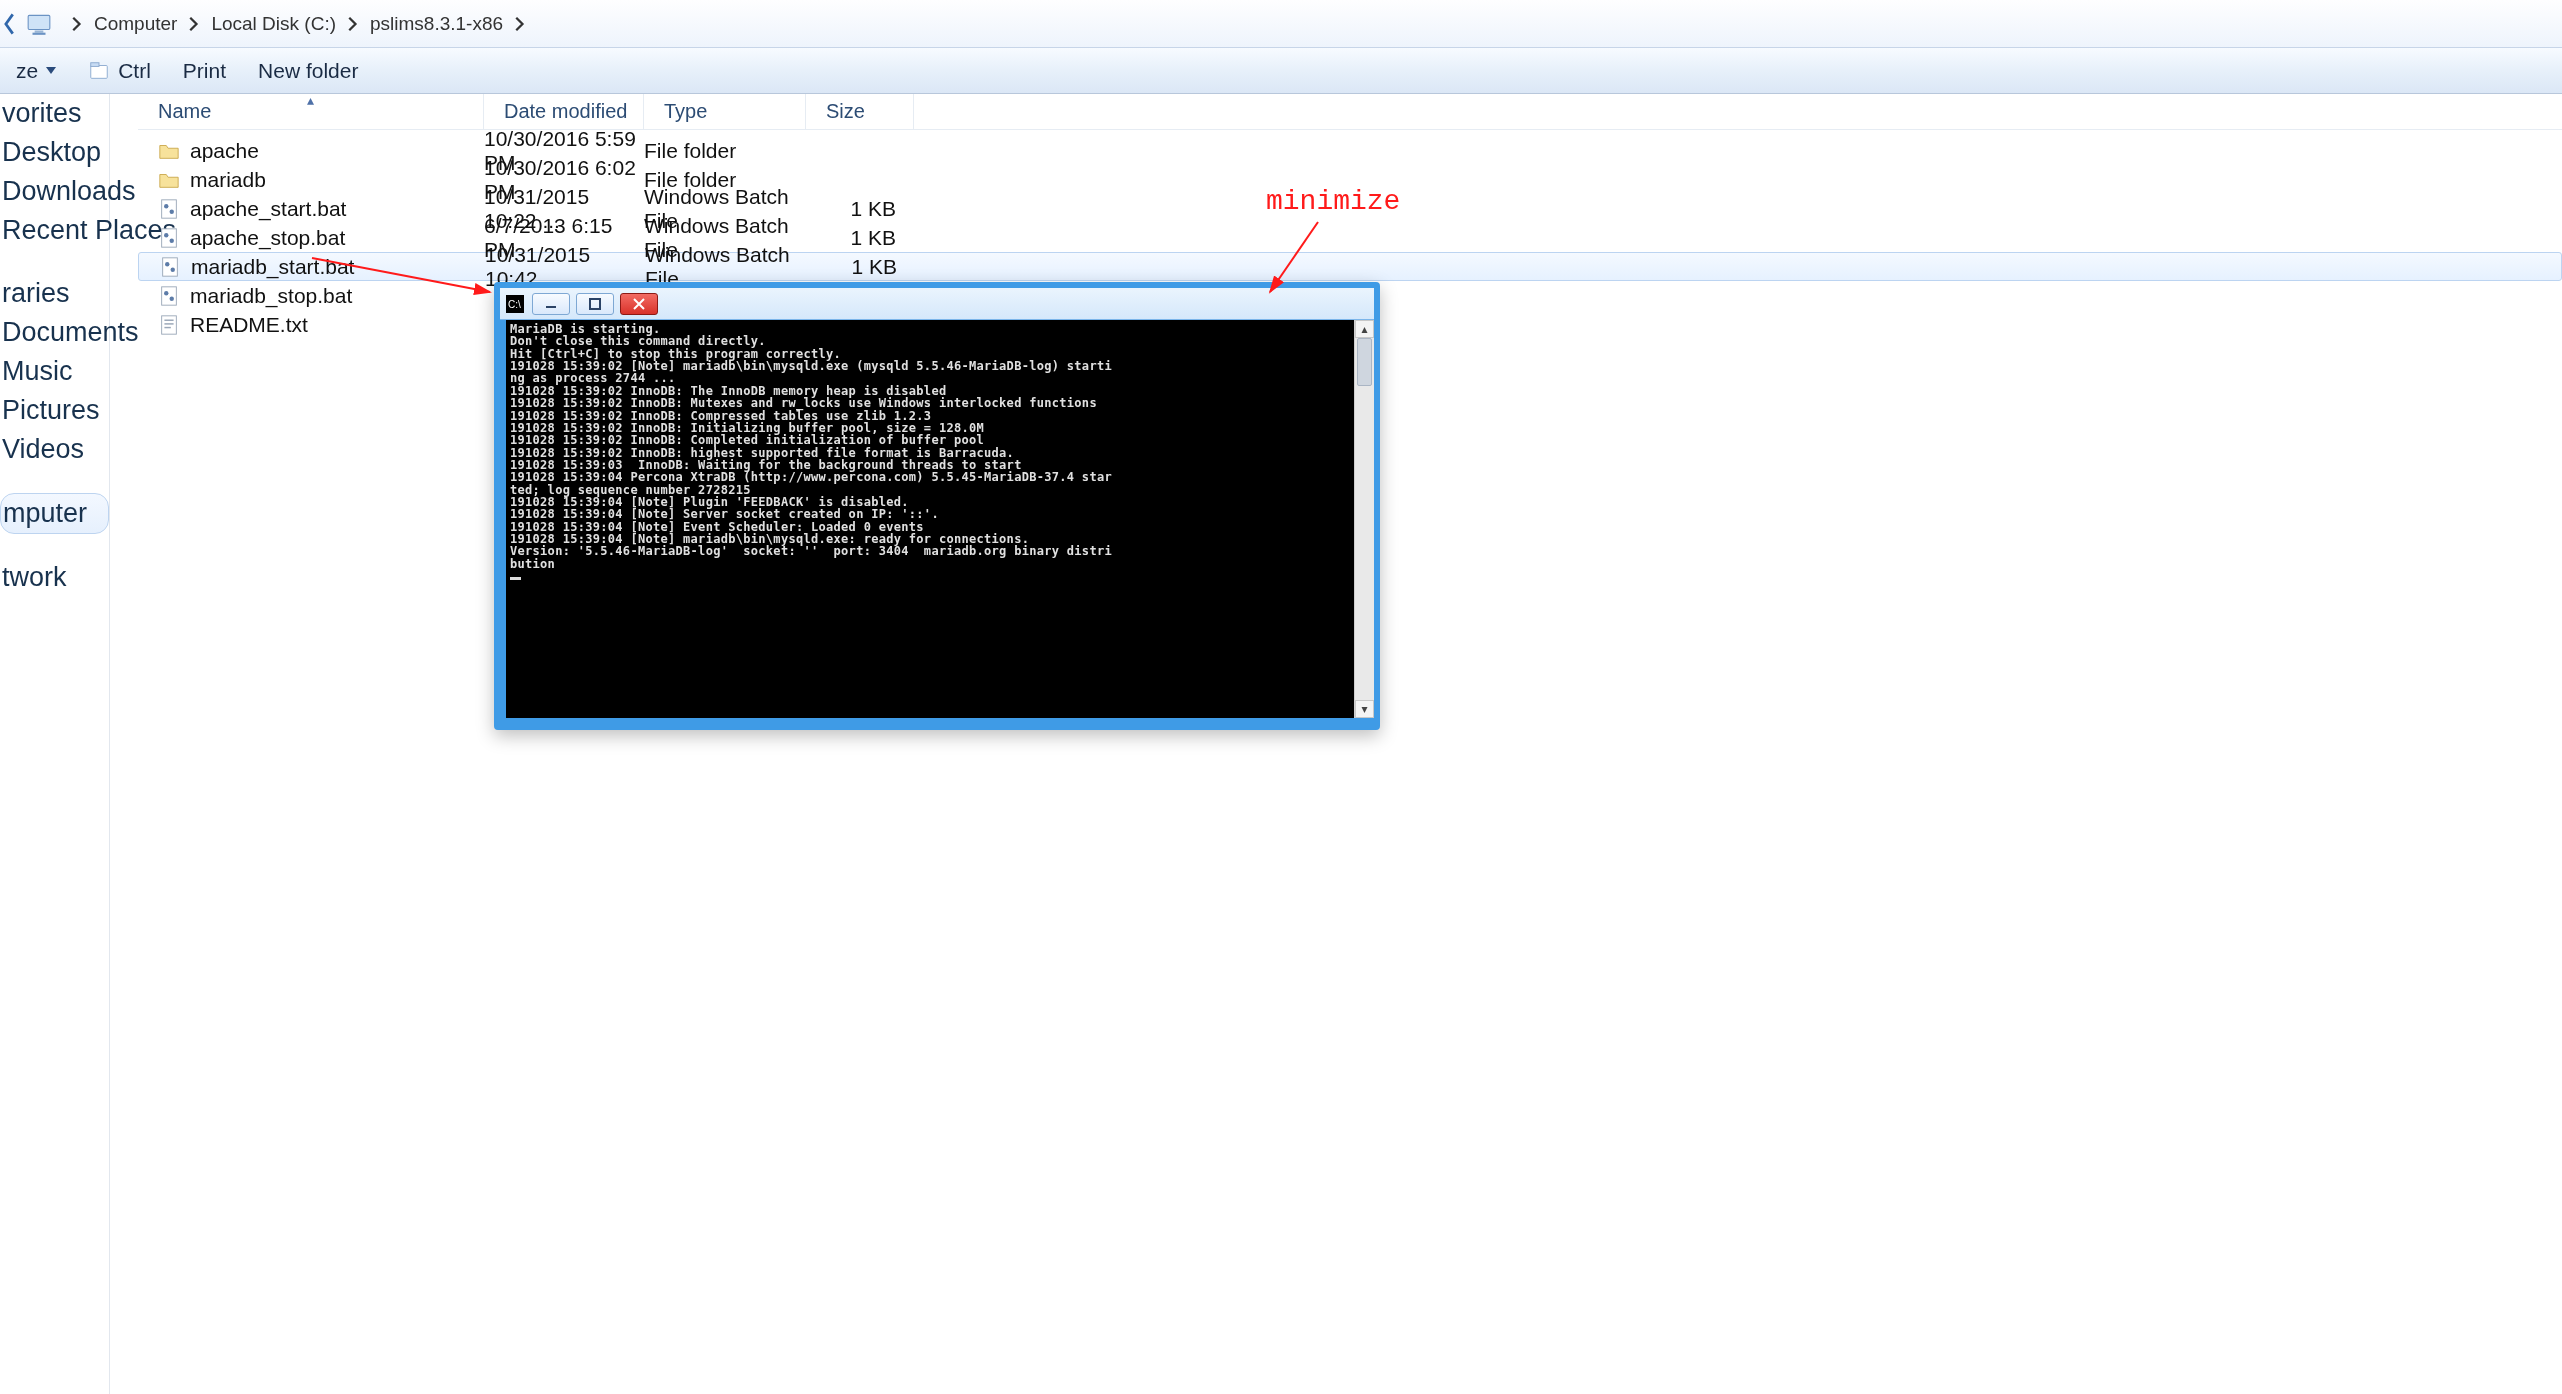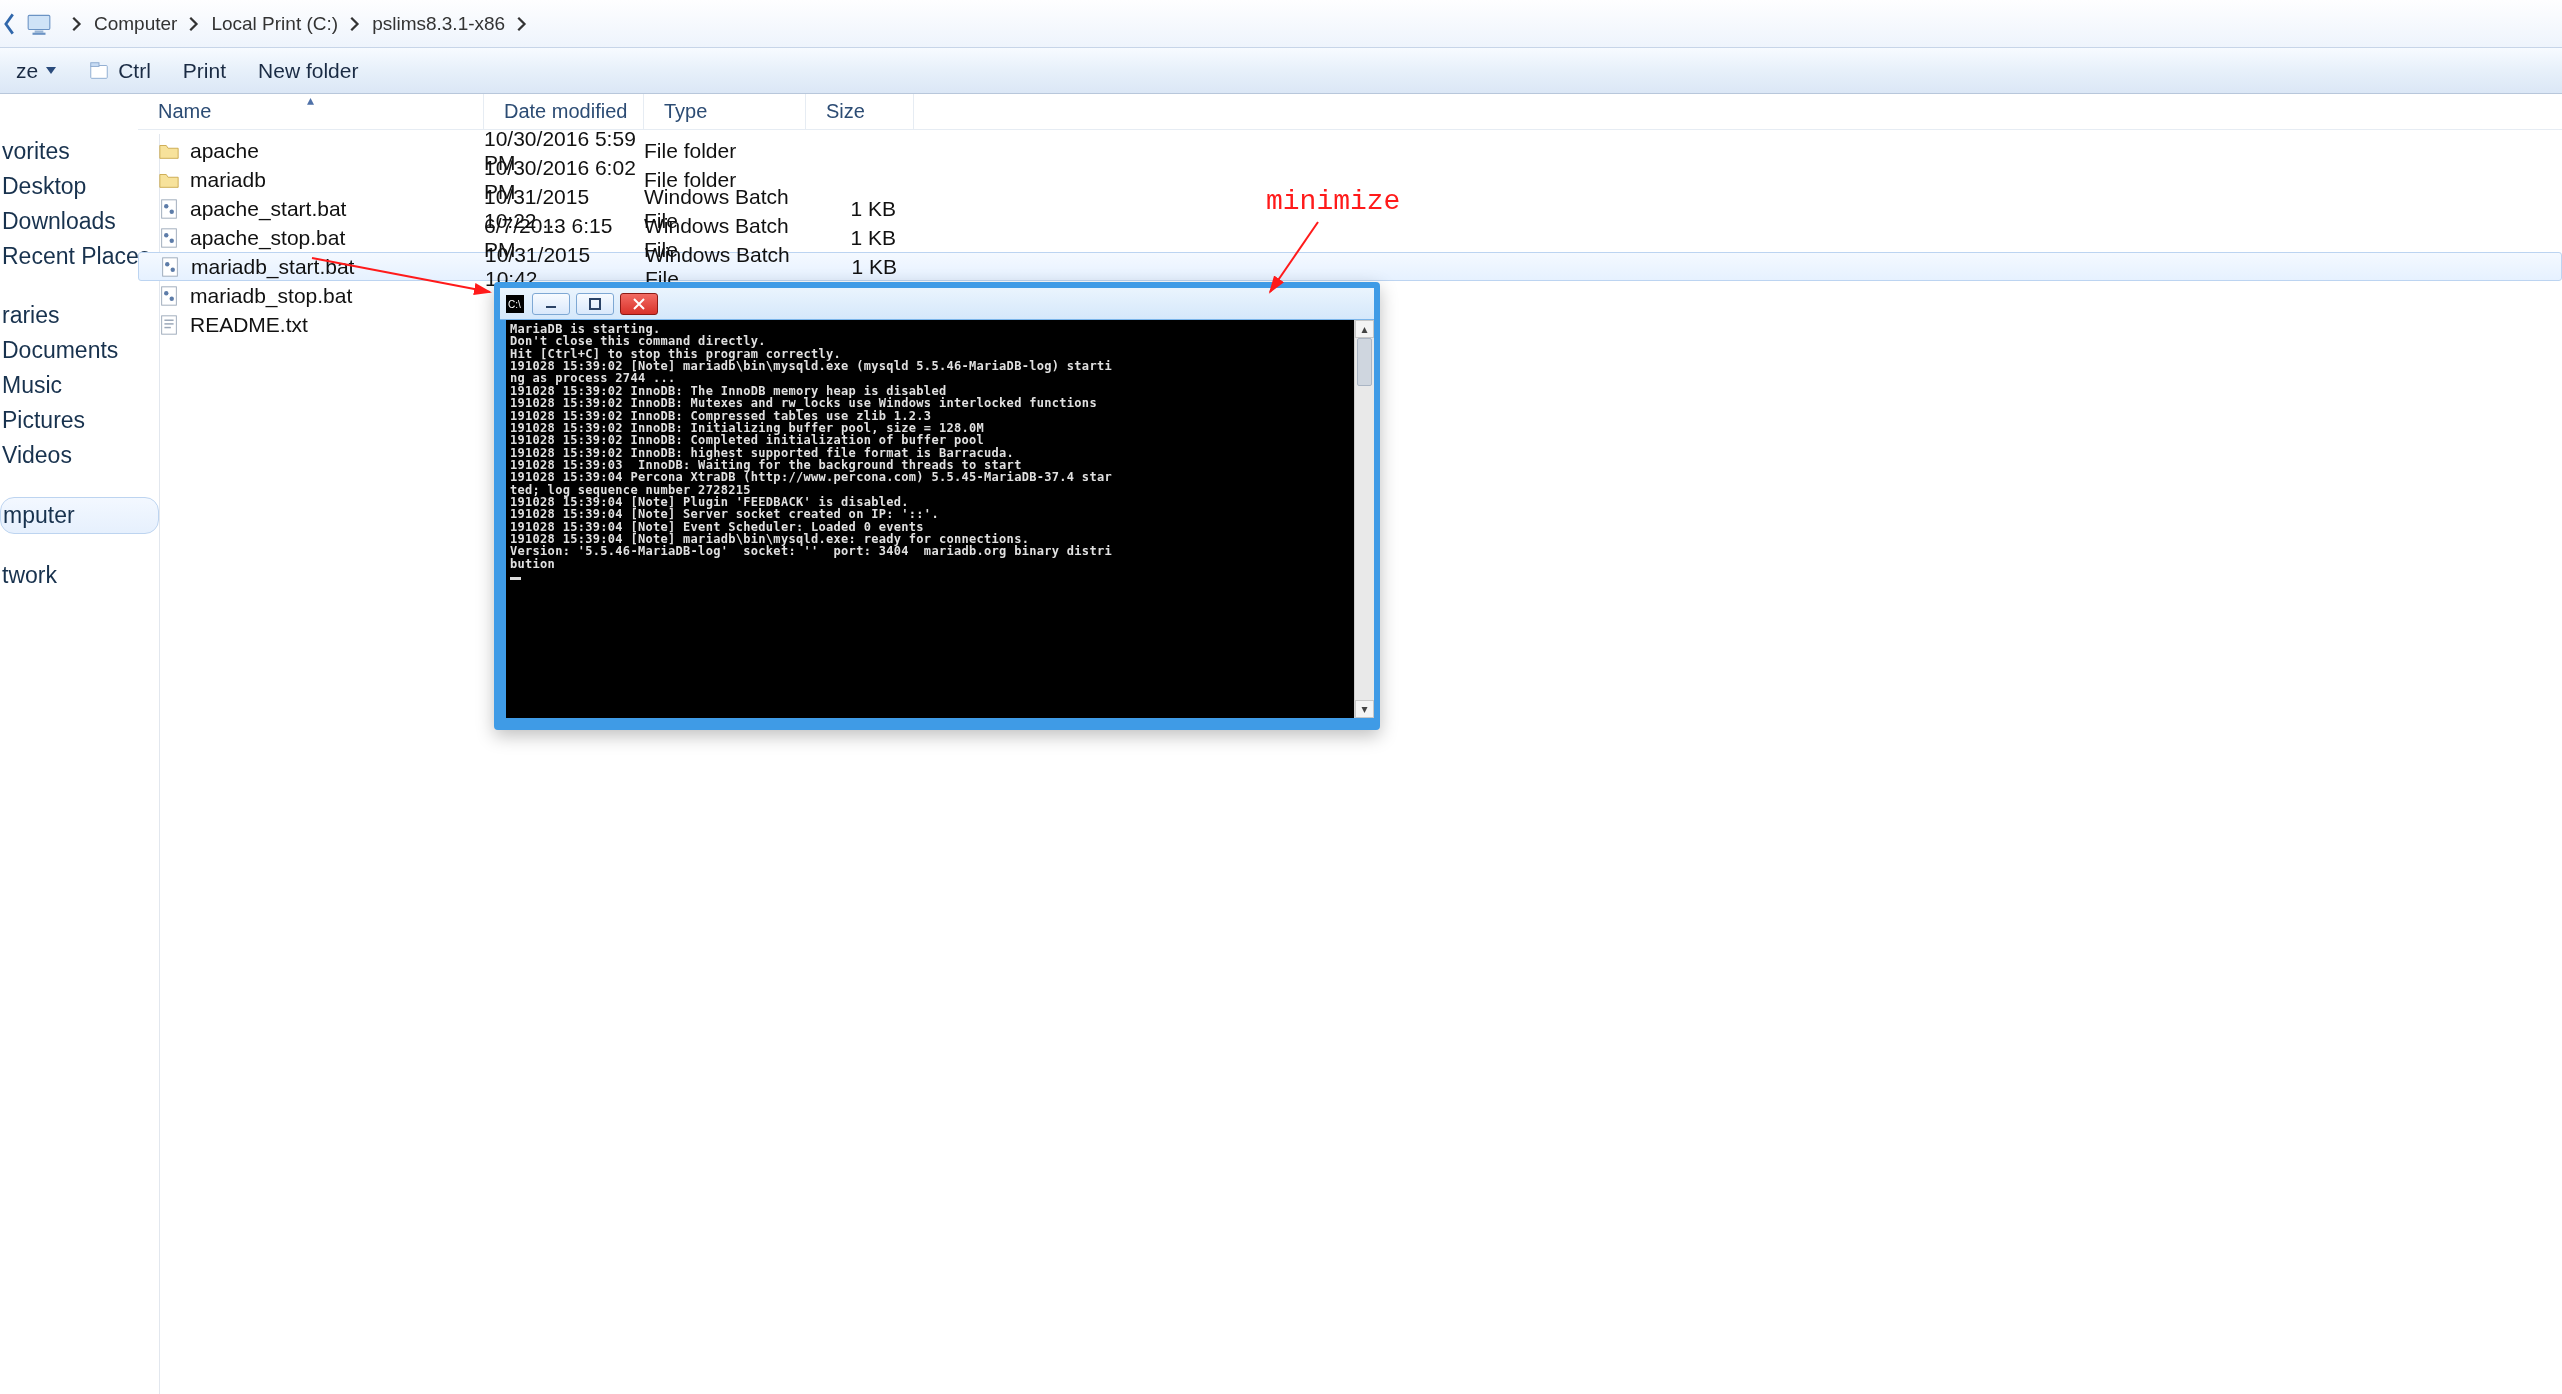--- a/index.html
+++ b/index.html
@@ -28,22 +28,22 @@
   background: linear-gradient(#f7fbff,#e7f0fa,#dbe7f6);
   border-bottom:1px solid #b8c7db;
   display:flex; align-items:center; font-size:21px; color:#1a2b44;
 }
 .tb-btn{ padding:6px 16px; display:flex; align-items:center; gap:8px;}
 .dropdown-caret{ display:inline-block; border-top:7px solid #2a4b7c; border-left:5px solid transparent; border-right:5px solid transparent;}
 .open-ic{ width:22px;height:22px;}
 
 
 .sidebar{
-  position:absolute; left:0; top:94px; width:160px; bottom:0;
-  border-right:1px solid #e2e7ee; font-size:23px; color:#18324e;margin-top:40px;
+  position:absolute; left:0; top:94px; width:110px; bottom:0;
+  border-right:1px solid #e2e7ee; font-size:27px; color:#18324e;
 }
 .sb-item{ padding:4px 6px 4px 2px; white-space:nowrap; }
 .sb-item.selected{
   background:linear-gradient(#f3f8ff,#e6f0fd);
   border:1px solid #bdd4f0; border-radius:14px;
 }
 .sb-group-gap{ height:24px;}
 
 
 .list-area{ position:absolute; left:138px; right:0; top:94px; bottom:0;}
@@ -127,21 +127,21 @@
       <svg viewBox="0 0 8 12">
         <path d="M1 1 L6 6 L1 11" fill="none" stroke="#333" stroke-width="1.8"></path>
       </svg>
     </span>
   <span class="bc-seg">Computer</span>
   <span class="bc-arrow">
       <svg viewBox="0 0 8 12">
         <path d="M1 1 L6 6 L1 11" fill="none" stroke="#333" stroke-width="1.8"></path>
       </svg>
     </span>
-  <span class="bc-seg">Local Print (C:)</span>
+  <span class="bc-seg">Local Disk (C:)</span>
   <span class="bc-arrow">
       <svg viewBox="0 0 8 12">
         <path d="M1 1 L6 6 L1 11" fill="none" stroke="#333" stroke-width="1.8"></path>
       </svg>
     </span>
   <span class="bc-seg">pslims8.3.1-x86</span>
   <span class="bc-arrow">
       <svg viewBox="0 0 8 12">
         <path d="M1 1 L6 6 L1 11" fill="none" stroke="#333" stroke-width="1.8"></path>
       </svg>

